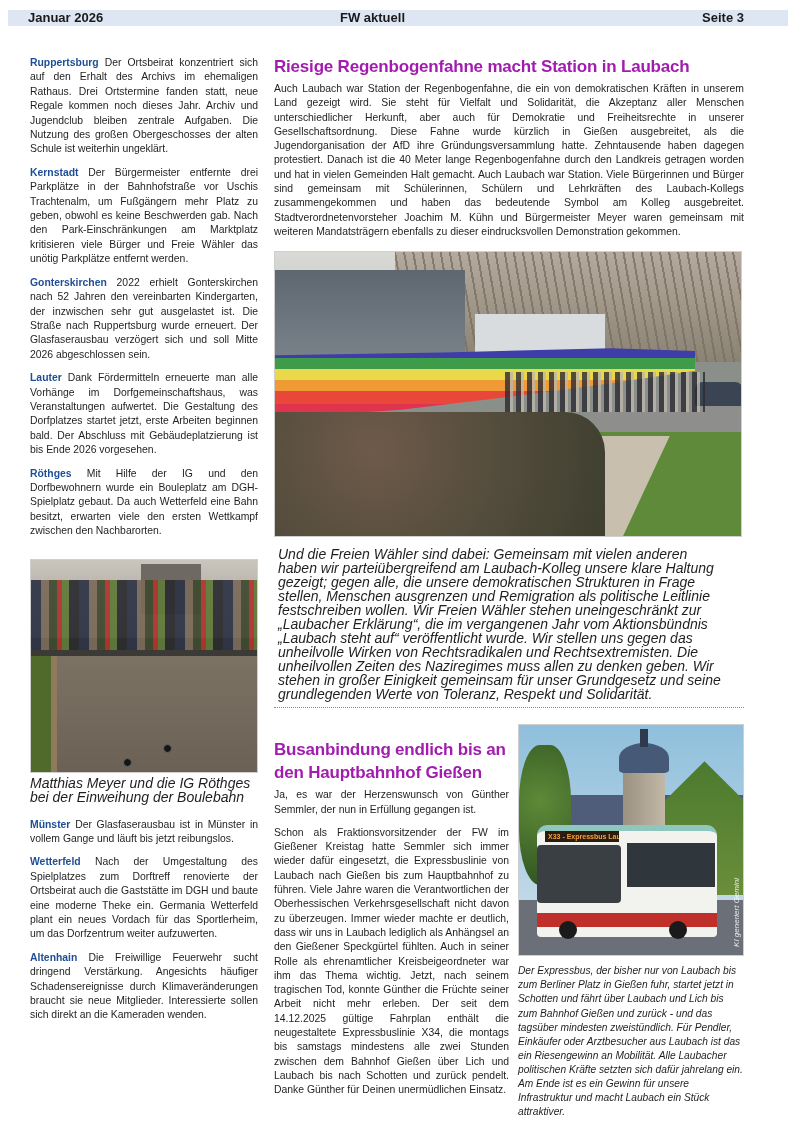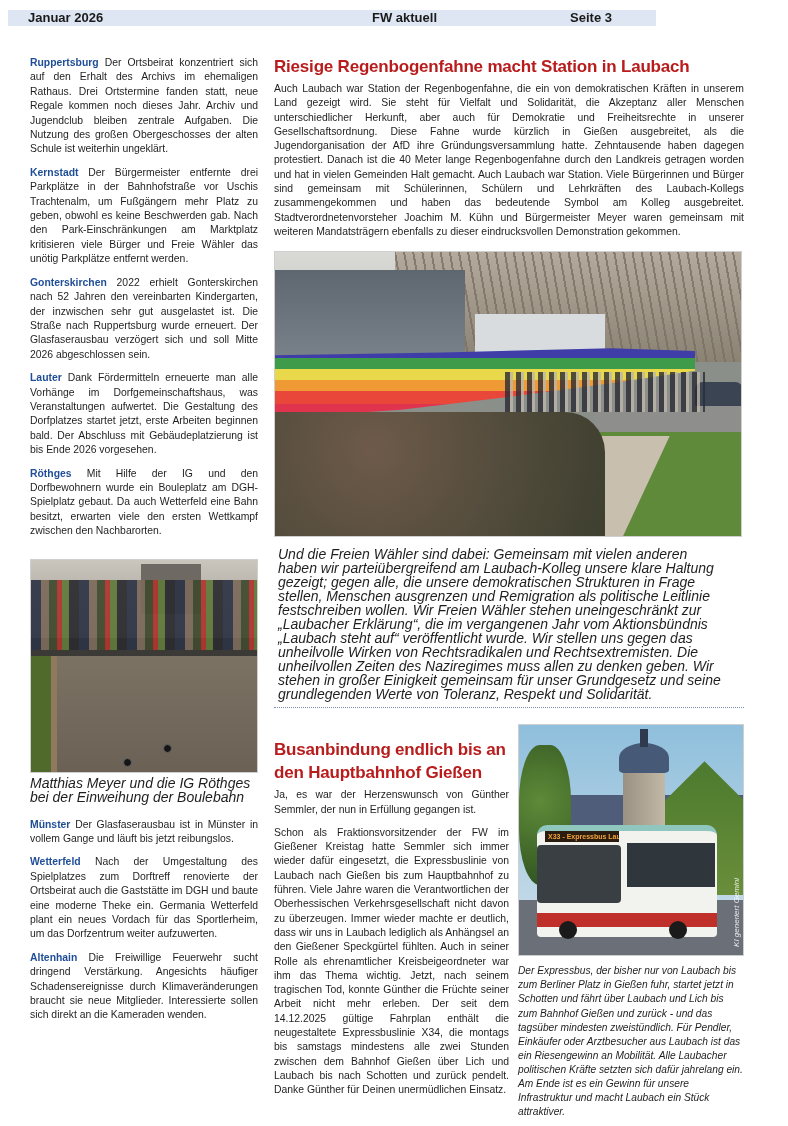--- a/index.html
+++ b/index.html
@@ -1,32 +1,32 @@
 <!DOCTYPE html>
 <html><head>
 <meta charset="utf-8">
 <style>
   * { box-sizing: border-box; margin: 0; padding: 0; }
   html, body { width: 788px; height: 1126px; background: #ffffff; overflow: hidden; }
   body { font-family: "Liberation Sans", sans-serif; color: #1e1e1e; position: relative; }
 
   .header-bar {
-    position: absolute; left: 8px; top: 10px; width: 648px; height: 16px;
+    position: absolute; left: 8px; top: 10px; width: 780px; height: 16px;
     background: #dde6f2;
     font-weight: bold; font-size: 13px; line-height: 16px; color: #1a1a1a;
   }
   .header-bar .left { position: absolute; left: 20px; top: 0; }
-  .header-bar .center { position: absolute; left: 364px; top: 0; }
+  .header-bar .center { position: absolute; left: 332px; top: 0; }
   .header-bar .right { position: absolute; right: 44px; top: 0; }
 
   .col-left { position: absolute; left: 30px; top: 56px; width: 228px; }
   .col-right { position: absolute; left: 274px; top: 56px; width: 470px; }
 
   h1.section-title { font-size: 17px; font-weight: bold; color: #1a1a1a; line-height: 22px; margin-bottom: 6px; letter-spacing: -0.2px; }
-  h2.article-title { font-size: 17px; font-weight: bold; color: #b91c1c; line-height: 22px; margin-bottom: 4px; letter-spacing: -0.2px; }
+  h2.article-title { font-size: 17px; font-weight: bold; color: #a21caf; line-height: 22px; margin-bottom: 4px; letter-spacing: -0.2px; }
 
   .district { font-size: 10.4px; line-height: 14.4px; text-align: justify; margin-bottom: 9px; hyphens: auto; }
   .district .name { color: #1f4e96; font-weight: bold; }
 
   .body-text { font-size: 10.4px; line-height: 14.3px; text-align: justify; hyphens: auto; }
   .caption { font-size: 14px; line-height: 14px; font-style: italic; color: #1e1e1e; }
 
   .photo { position: relative; overflow: hidden; border: 1px solid #cfcfcf; }
 
   

